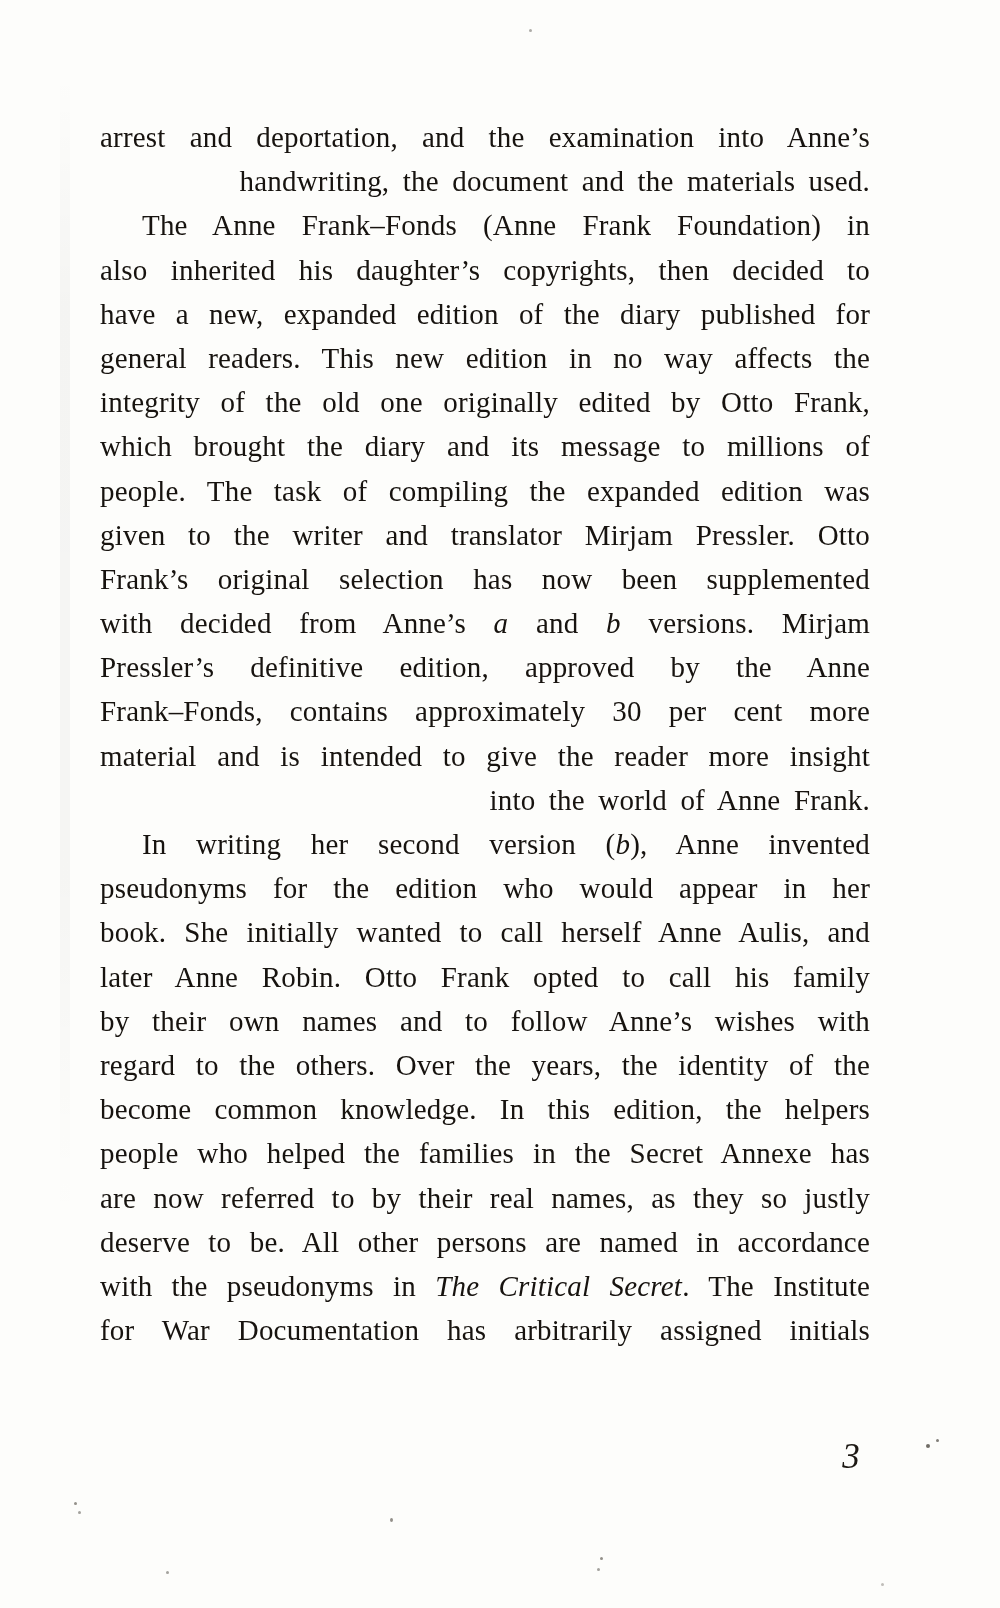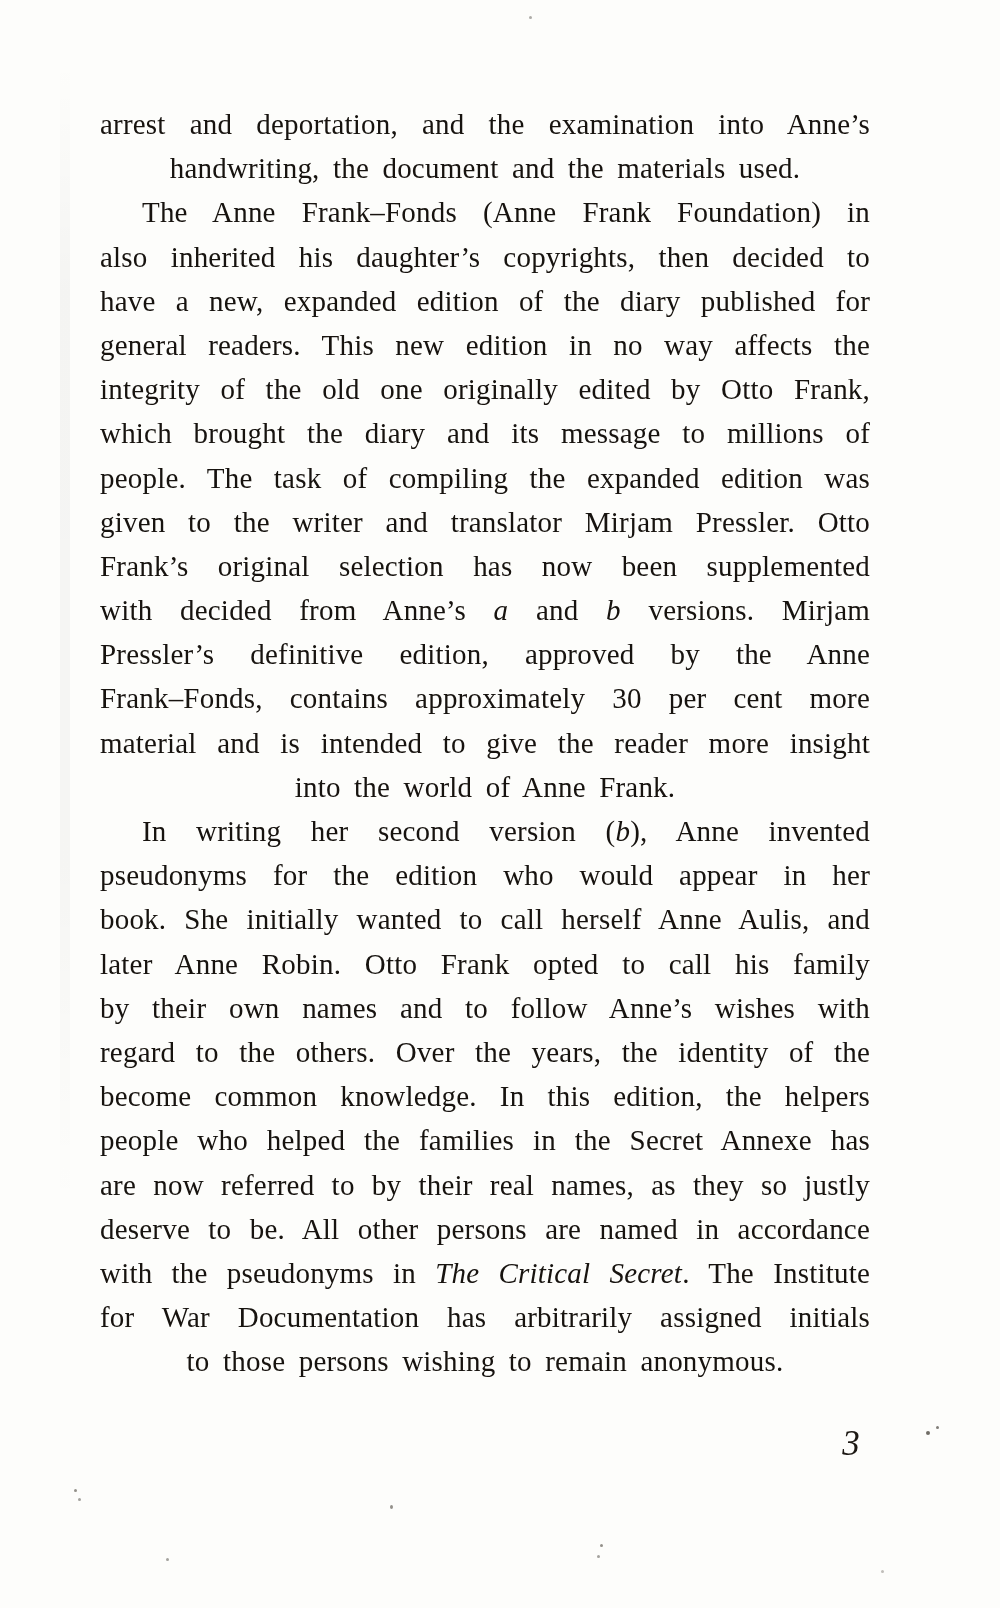--- a/index.html
+++ b/index.html
@@ -12,20 +12,21 @@
     position: relative;
     background: #fdfdfb;
     overflow: hidden;
     font-family: "Liberation Serif", serif;
     color: #17130f;
   }
   .scan-page {
     position: absolute;
     inset: 0;
     background: #fdfdfb;
+    margin-top: 13px;
   }
   
   .fold-shadow {
     position: absolute;
     left: 60px;
     top: 60px;
     width: 10px;
     height: 1150px;
     background: linear-gradient(to bottom, rgba(0,0,0,0.00), rgba(0,0,0,0.035) 20%, rgba(0,0,0,0.03) 70%, rgba(0,0,0,0.00));
     pointer-events: none;
@@ -35,21 +36,21 @@
     left: 100px;
     top: 102px;
     width: 770px;
     font-size: 29px;
     line-height: 44.2px;
     letter-spacing: 0.2px;
   }
   .line {
     height: 44.2px;
     overflow: hidden;
-    text-align: center;
+    text-align: right;
     word-spacing: 6px;   
     white-space: nowrap;
   }
   .line.justify {
     text-align: justify;
     text-align-last: justify;
     -moz-text-align-last: justify;
     word-spacing: normal;
     white-space: normal;
   }
@@ -105,21 +106,20 @@
       <div class="line justify"><span>book. She initially wanted to call herself Anne Aulis, and</span></div>
       <div class="line justify"><span>later Anne Robin. Otto Frank opted to call his family</span></div>
       <div class="line justify"><span>by their own names and to follow Anne’s wishes with</span></div>
       <div class="line justify"><span>regard to the others. Over the years, the identity of the</span></div>
       <div class="line justify"><span>become common knowledge. In this edition, the helpers</span></div>
       <div class="line justify"><span>people who helped the families in the Secret Annexe has</span></div>
       <div class="line justify"><span>are now referred to by their real names, as they so justly</span></div>
       <div class="line justify"><span>deserve to be. All other persons are named in accordance</span></div>
       <div class="line justify"><span>with the pseudonyms in </span><span class="italic">The Critical Secret</span><span>. The Institute</span></div>
       <div class="line justify"><span>for War Documentation has arbitrarily assigned initials</span></div>
-      <div class="line"><span>to those persons wishing to remain anonymous.</span></div>
     </div>
 
   <div class="page-number">3</div>
 
   <div class="speck" style="left:529px; top:16px;  width:3px; height:3px; opacity:.45;"></div>
   <div class="speck" style="left:926px; top:1431px; width:4px; height:4px; opacity:.8;"></div>
   <div class="speck" style="left:936px; top:1426px; width:3px; height:3px; opacity:.7;"></div>
   <div class="speck" style="left:74px;  top:1489px; width:3px; height:3px; opacity:.6;"></div>
   <div class="speck" style="left:78px;  top:1498px; width:3px; height:3px; opacity:.5;"></div>
   <div class="speck" style="left:390px; top:1505px; width:3px; height:4px; opacity:.6;"></div>

